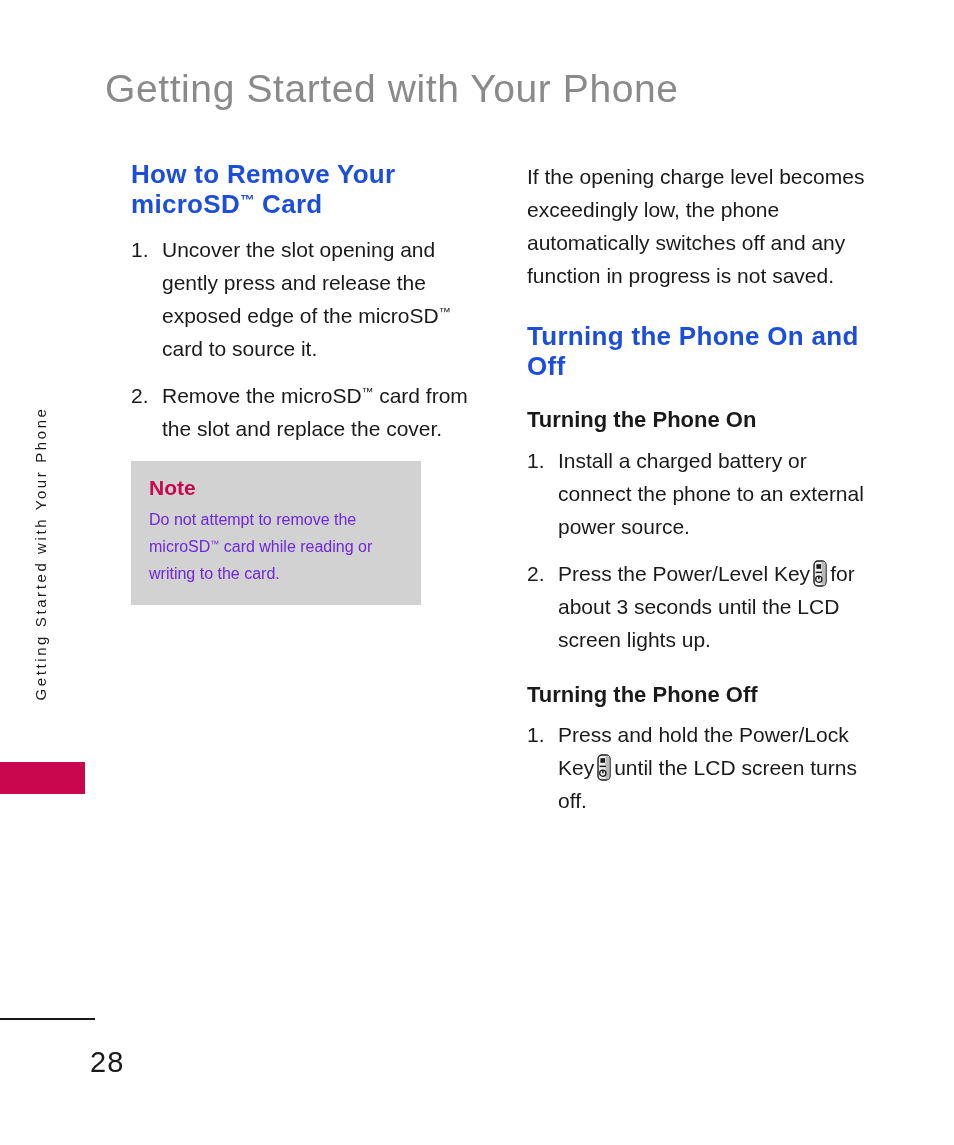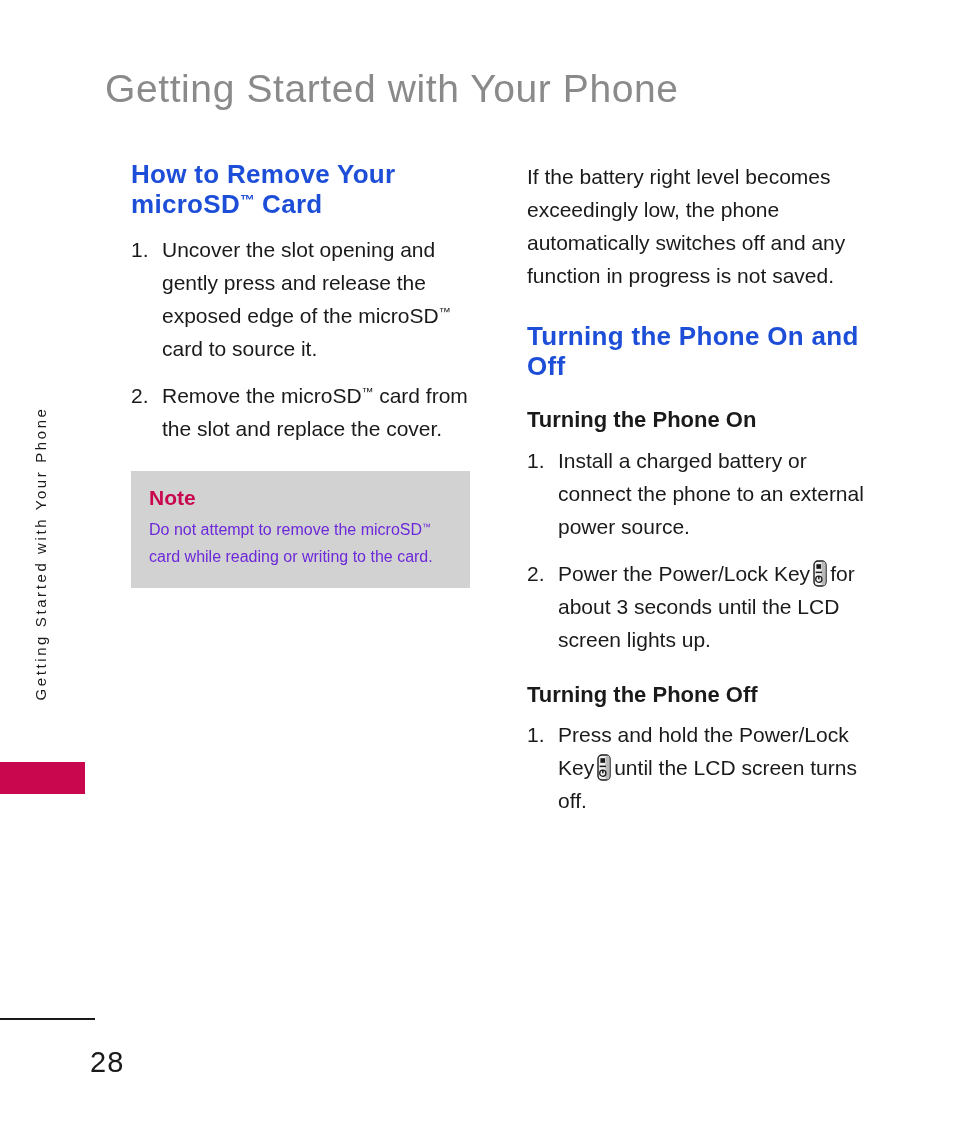--- a/index.html
+++ b/index.html
@@ -115,23 +115,23 @@
 
   sup.tm {
     font-size: 0.56em;
     vertical-align: 0.58em;
     line-height: 0;
     letter-spacing: 0;
   }
 
   
   #note-box {
-    margin: 26px 0 0 0;
+    margin: 16px 0 0 0;
     background: #d2d2d2;
-    width: 339px;
+    width: 290px;
     box-sizing: border-box;
     padding: 14px 18px 18px 18px;
   }
   #note-title {
     margin: 0 0 4px 0;
     font-size: 21px;
     font-weight: 700;
     color: #c8074e;
     line-height: 1.25;
   }
@@ -199,35 +199,35 @@
   <div id="note-box">
     <div id="note-title">Note</div>
     <p id="note-body"><span>Do not attempt to remove the microSD</span><sup class="tm">™</sup><span> card while reading or writing to the card.</span></p>
   </div>
 
 
 </div>
 
 <div id="right-column" class="column">
 
-  <p class="body-text">If the battery right level becomes exceedingly low, the phone automatically switches off and any function in progress is not saved.</p>
+  <p class="body-text">If the opening charge level becomes exceedingly low, the phone automatically switches off and any function in progress is not saved.</p>
 
   <h2 class="section-heading" style="margin-top:30px;">
     <span>Turning the Phone On and</span><br>
     <span>Off</span>
   </h2>
 
   <h3 class="sub-heading">Turning the Phone On</h3>
 
   <ol class="steps">
     <li>
       <span class="marker">1.</span><span>Install a charged battery or connect the phone to an external power source.</span>
     </li>
     <li>
-      <span class="marker">2.</span><span>Power the Power/Lock Key</span><span class="powerkey-icon"><svg width="14" height="27" viewBox="0 0 14 27" xmlns="http://www.w3.org/2000/svg">
+      <span class="marker">2.</span><span>Press the Power/Level Key</span><span class="powerkey-icon"><svg width="14" height="27" viewBox="0 0 14 27" xmlns="http://www.w3.org/2000/svg">
             <rect x="1" y="1" width="12" height="25" rx="4" ry="4" fill="#f2f2f2" stroke="#1a1a1a" stroke-width="1.4"></rect>
             <rect x="8.4" y="1.6" width="4.2" height="23.8" rx="3" ry="3" fill="#b9b9b9"></rect>
             <rect x="3.4" y="4.2" width="4.6" height="4.6" fill="#1a1a1a"></rect>
             <rect x="2.6" y="11.6" width="6.4" height="1.5" fill="#1a1a1a"></rect>
             <circle cx="5.8" cy="19.2" r="3.1" fill="none" stroke="#1a1a1a" stroke-width="1.3"></circle>
             <rect x="5.1" y="15.9" width="1.5" height="3.4" fill="#1a1a1a"></rect>
           </svg></span><span>for about 3 seconds until the LCD screen lights up.</span>
     </li>
   </ol>
 

